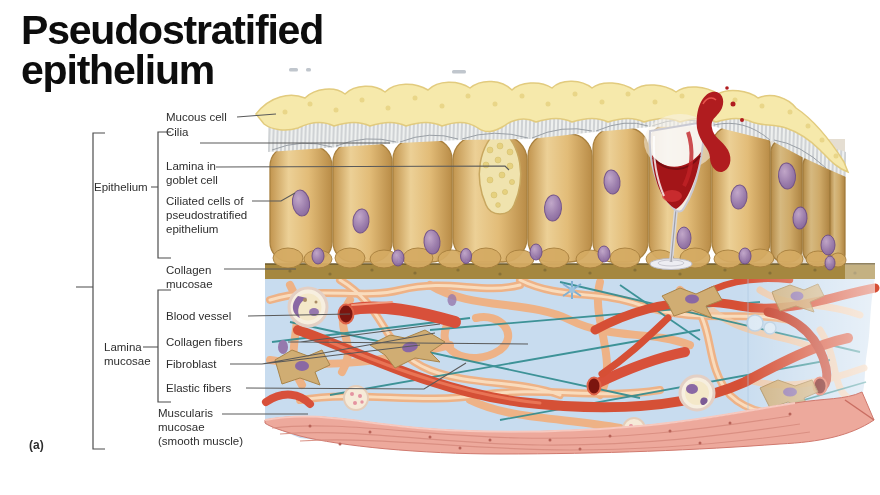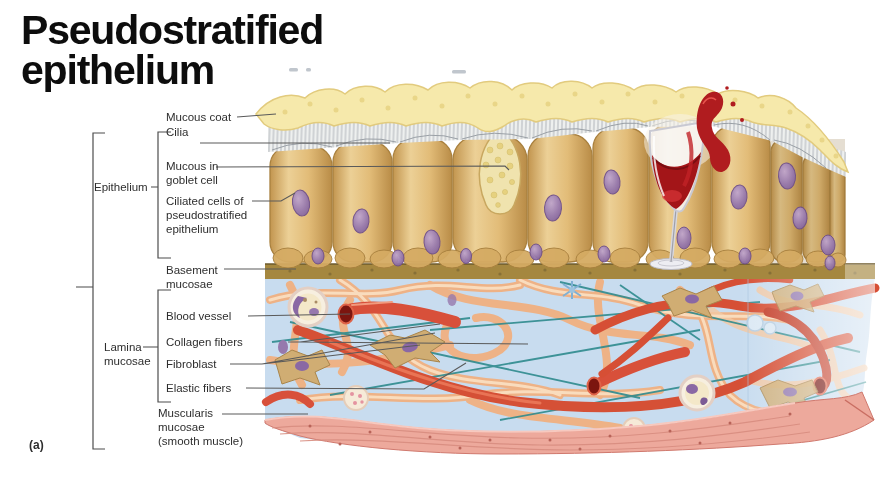--- a/index.html
+++ b/index.html
@@ -394,36 +394,36 @@
       <path d="M105,133 L93,133 L93,449 L105,449"></path>
     </g>
   </svg>
 
   <div class="title">
     <span>Pseudostratified</span>
     <span>epithelium</span>
   </div>
 
   <div class="lbl" style="left:166px;top:110px">
-    <span>Mucous coat</span>
+    <span>Mucous cell</span>
   </div>
   <div class="lbl" style="left:166px;top:125px">
     <span>Cilia</span>
   </div>
   <div class="lbl" style="left:166px;top:159px">
-    <span>Mucous in</span>
+    <span>Lamina in</span>
     <span>goblet cell</span>
   </div>
   <div class="lbl" style="left:166px;top:194px">
     <span>Ciliated cells of</span>
     <span>pseudostratified</span>
     <span>epithelium</span>
   </div>
   <div class="lbl" style="left:166px;top:263px">
-    <span>Basement</span>
+    <span>Collagen</span>
     <span>mucosae</span>
   </div>
   <div class="lbl" style="left:166px;top:309px">
     <span>Blood vessel</span>
   </div>
   <div class="lbl" style="left:166px;top:335px">
     <span>Collagen fibers</span>
   </div>
   <div class="lbl" style="left:166px;top:357px">
     <span>Fibroblast</span>

